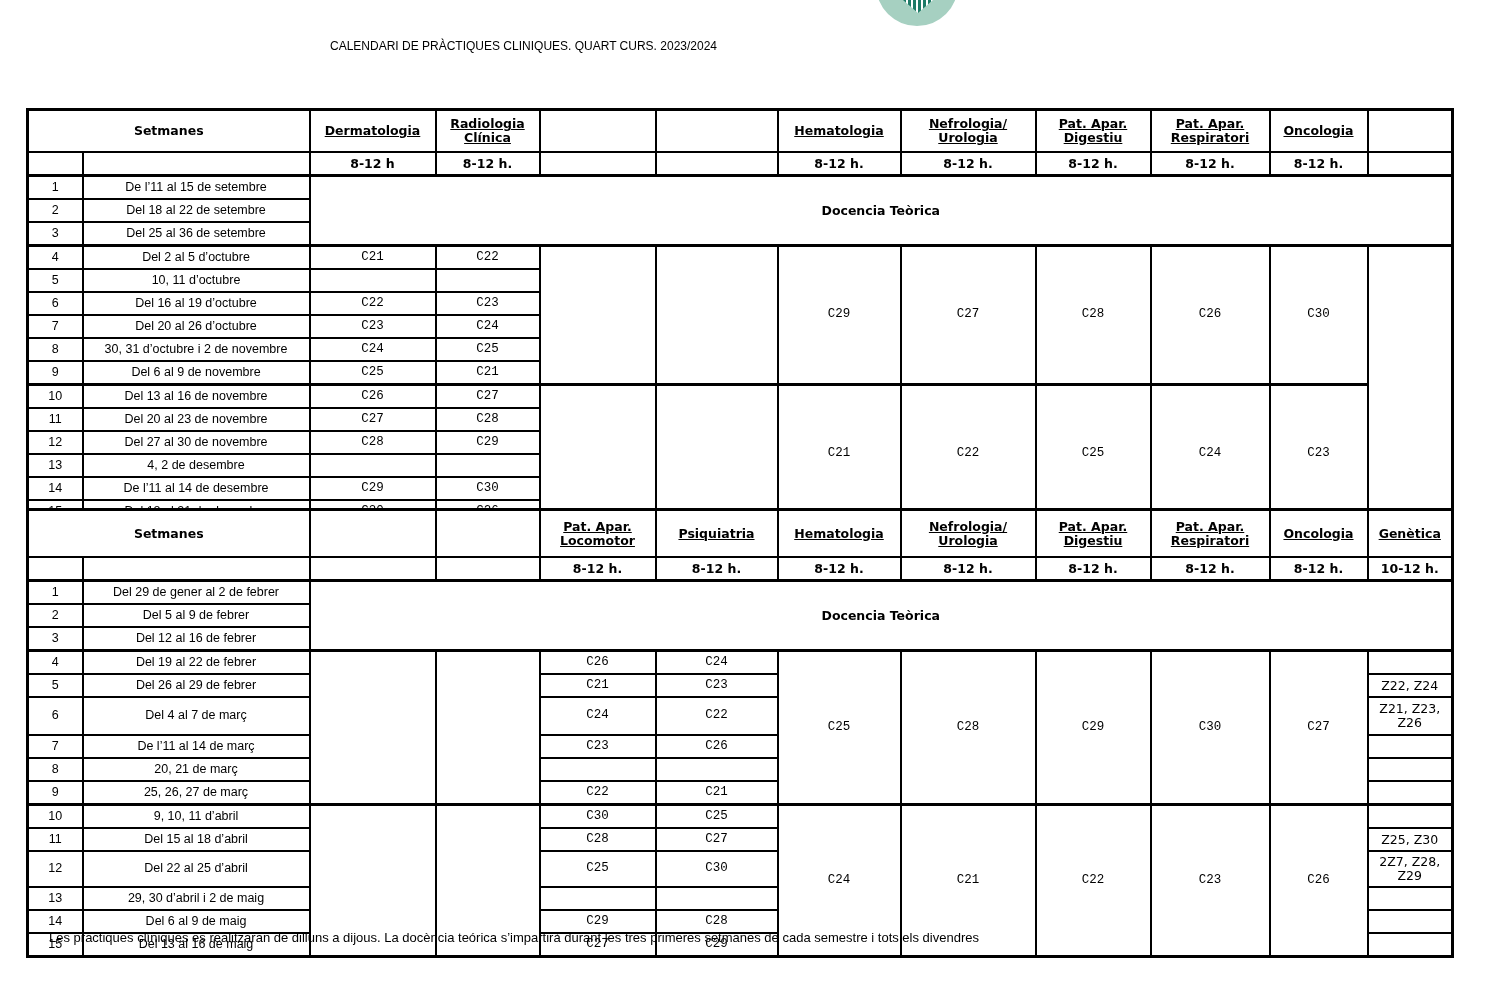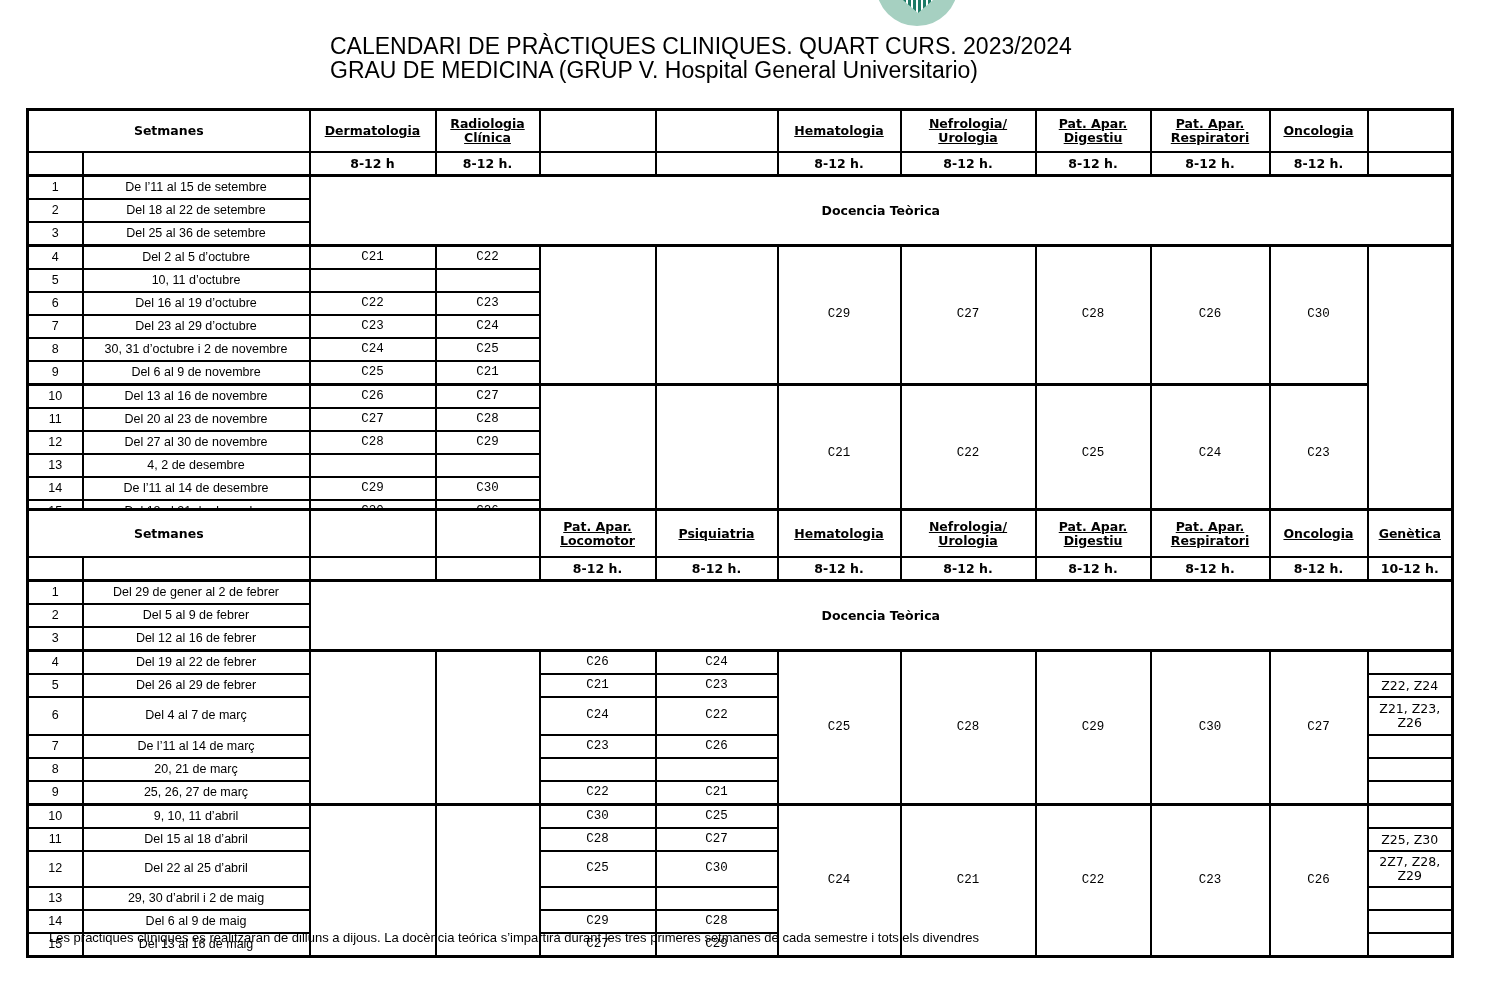--- a/index.html
+++ b/index.html
@@ -6,21 +6,21 @@
   body {
     width:1485px; height:1007px; position:relative; overflow:hidden;
     background:#ffffff; color:#000;
     font-family:"Liberation Sans", sans-serif;
   }
   .logo-circle { position:absolute; left:876px; top:-56px; width:82px; height:82px;
     border-radius:50%; background:#a6d0c1; }
   .logo-shield { position:absolute; left:903px; top:0; width:30px; height:13px;
     background:repeating-linear-gradient(90deg,#1d7a66 0 3px,#ffffff 3px 5px);
     -webkit-clip-path:polygon(0 0,100% 0,50% 100%); clip-path:polygon(0 0,100% 0,50% 100%); }
-  .title { position:absolute; left:330px; top:34px; font-size:23px; line-height:24px; }
+  .title { position:absolute; left:330px; top:34px; font-size:12px; line-height:24px; }
   .t { border-collapse:collapse; table-layout:fixed; border:3px solid #000; position:absolute; left:26px; }
   #t1 { top:108px; }
   #t2 { top:508px; }
   .t td { border:2px solid #000; height:21px; padding:0 1px; text-align:center;
           vertical-align:middle; font-size:12.5px; line-height:1.1; overflow:hidden;
           background:#ffffff; }
   tr.h40 > td { height:40px; }
   tr.h45 > td { height:45px; }
   tr.t36 > td { height:36px; }
   tr.t34 > td { height:34px; }
@@ -44,21 +44,20 @@
   .footer { position:absolute; left:49px; top:926px; font-size:13px; line-height:23px; }
 </style>
 </head>
 <body>
 
 <div class="logo-circle"></div>
 <div class="logo-shield"></div>
 
 <div class="title">
   <div>CALENDARI DE PRÀCTIQUES CLINIQUES. QUART CURS. 2023/2024</div>
-  <div>GRAU DE MEDICINA (GRUP V. Hospital General Universitario)</div>
 </div>
 
 <table class="t" id="t1">
   <colgroup>
     <col style="width:55px">
       <col style="width:227px">
       <col style="width:126px">
       <col style="width:104px">
     <col style="width:116px">
       <col style="width:122px">
@@ -131,21 +130,21 @@
     <td class="gray"></td>
   </tr>
   <tr>
     <td>6</td>
     <td class="date">Del 16 al 19 d’octubre</td>
     <td class="cval">C22</td>
     <td class="cval">C23</td>
   </tr>
   <tr>
     <td>7</td>
-    <td class="date">Del 23 al 29 d’octubre</td>
+    <td class="date">Del 20 al 26 d’octubre</td>
     <td class="cval">C23</td>
     <td class="cval">C24</td>
   </tr>
   <tr>
     <td>8</td>
     <td class="date">30, 31 d’octubre i 2 de novembre</td>
     <td class="cval">C24</td>
     <td class="cval">C25</td>
   </tr>
   <tr>

